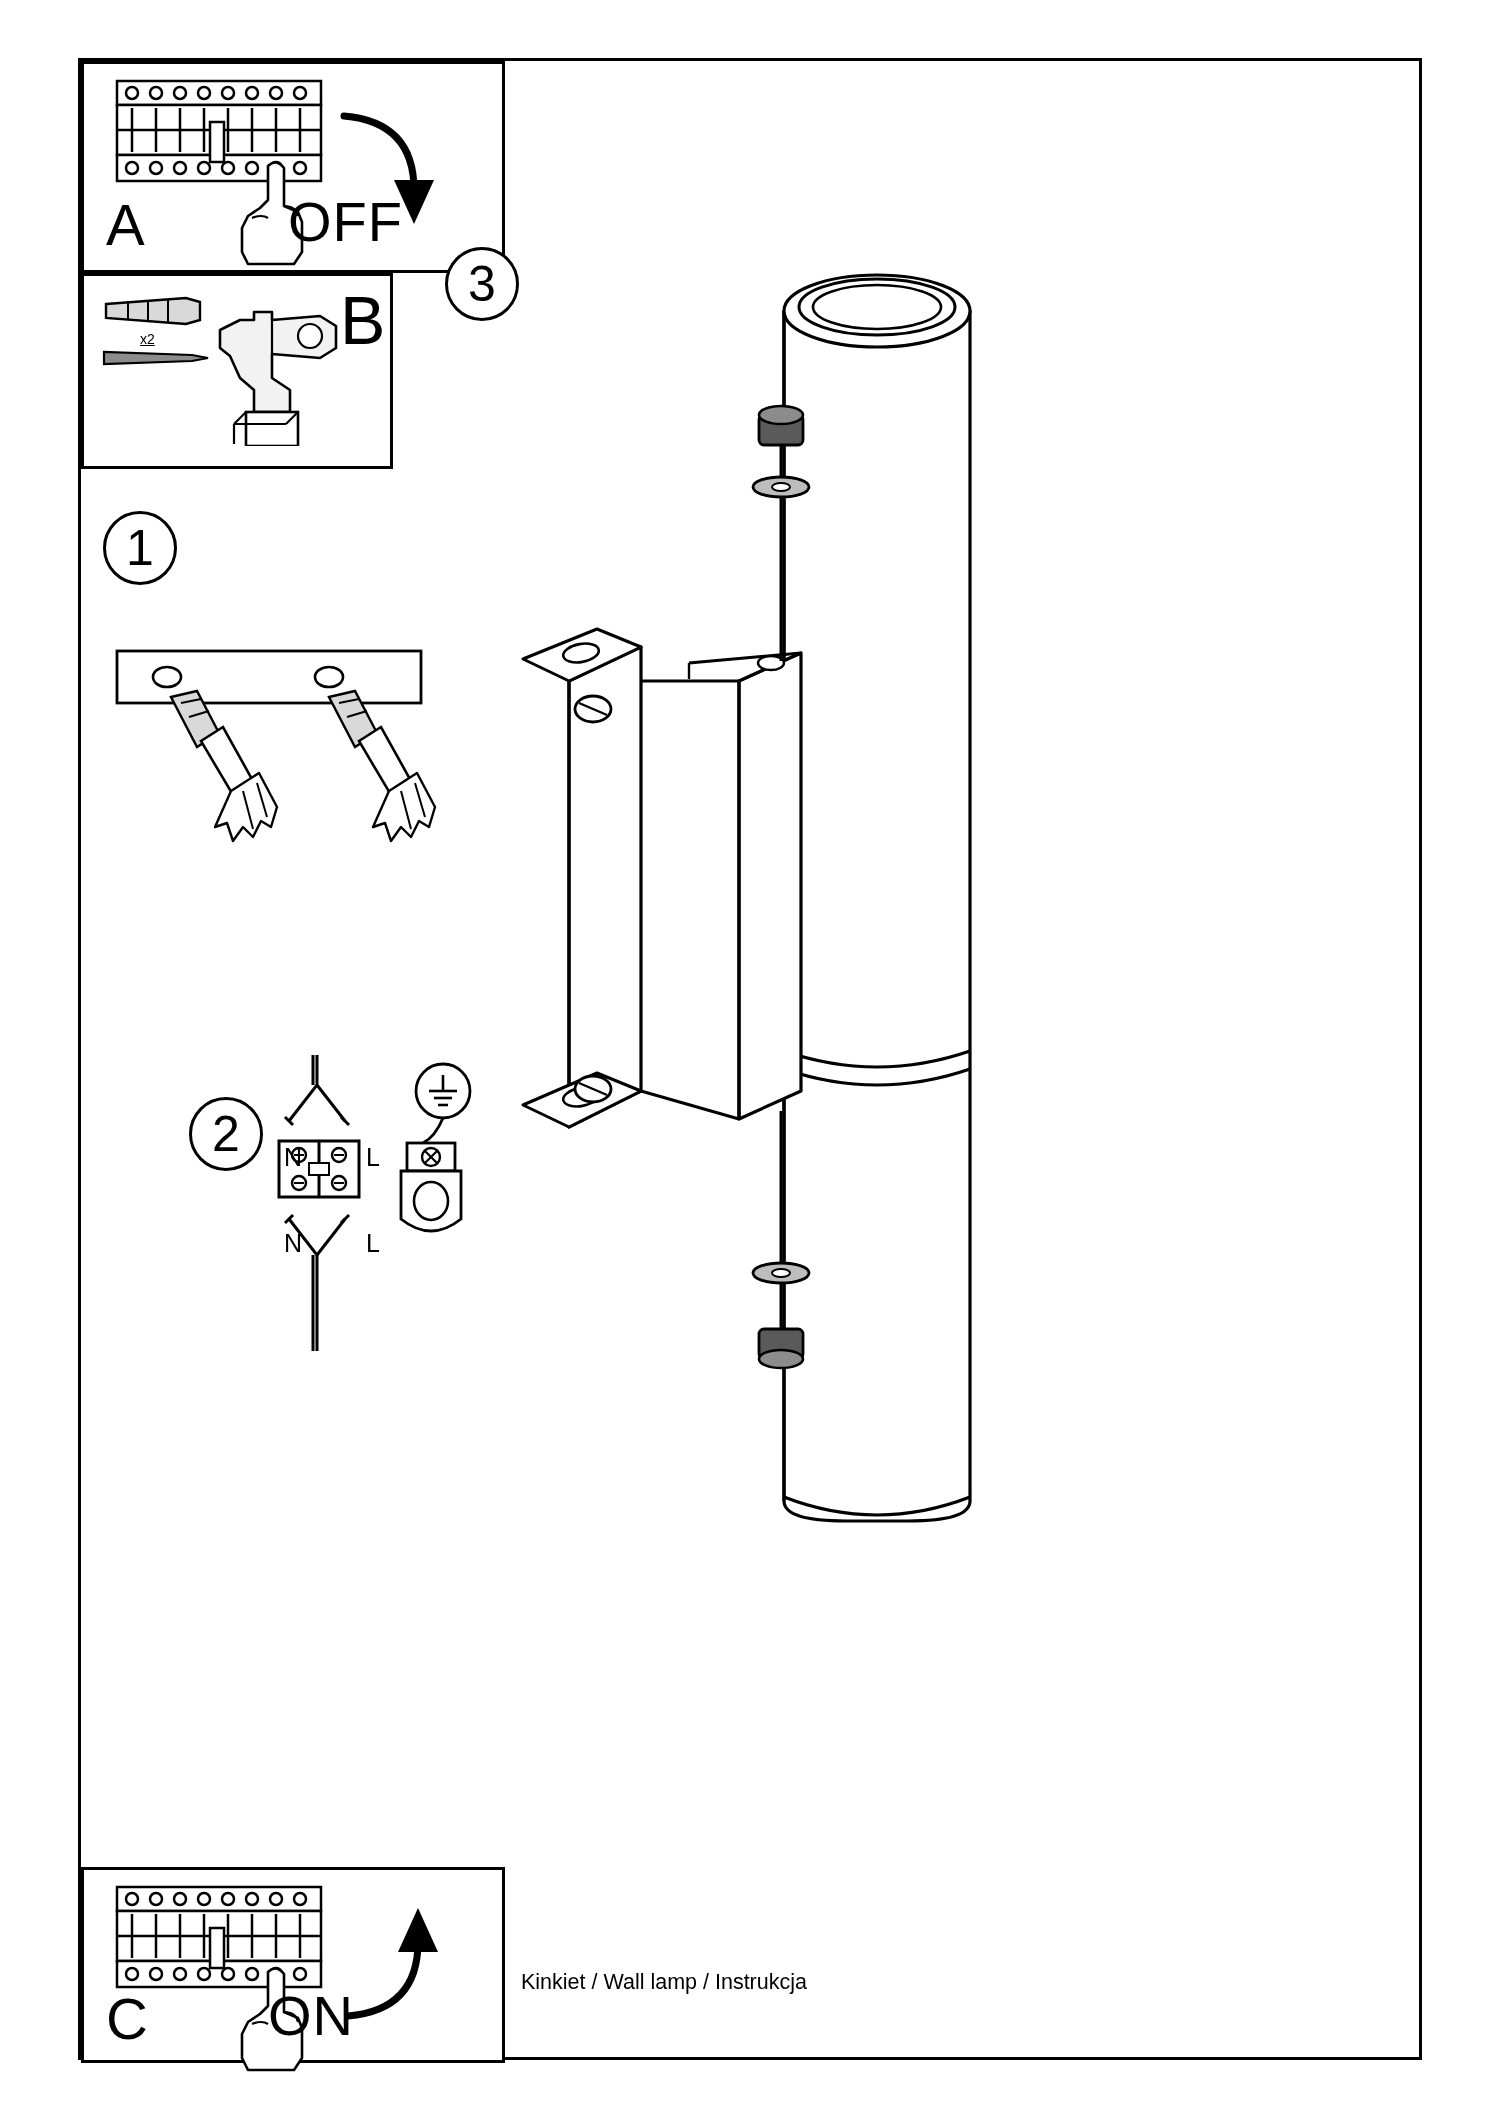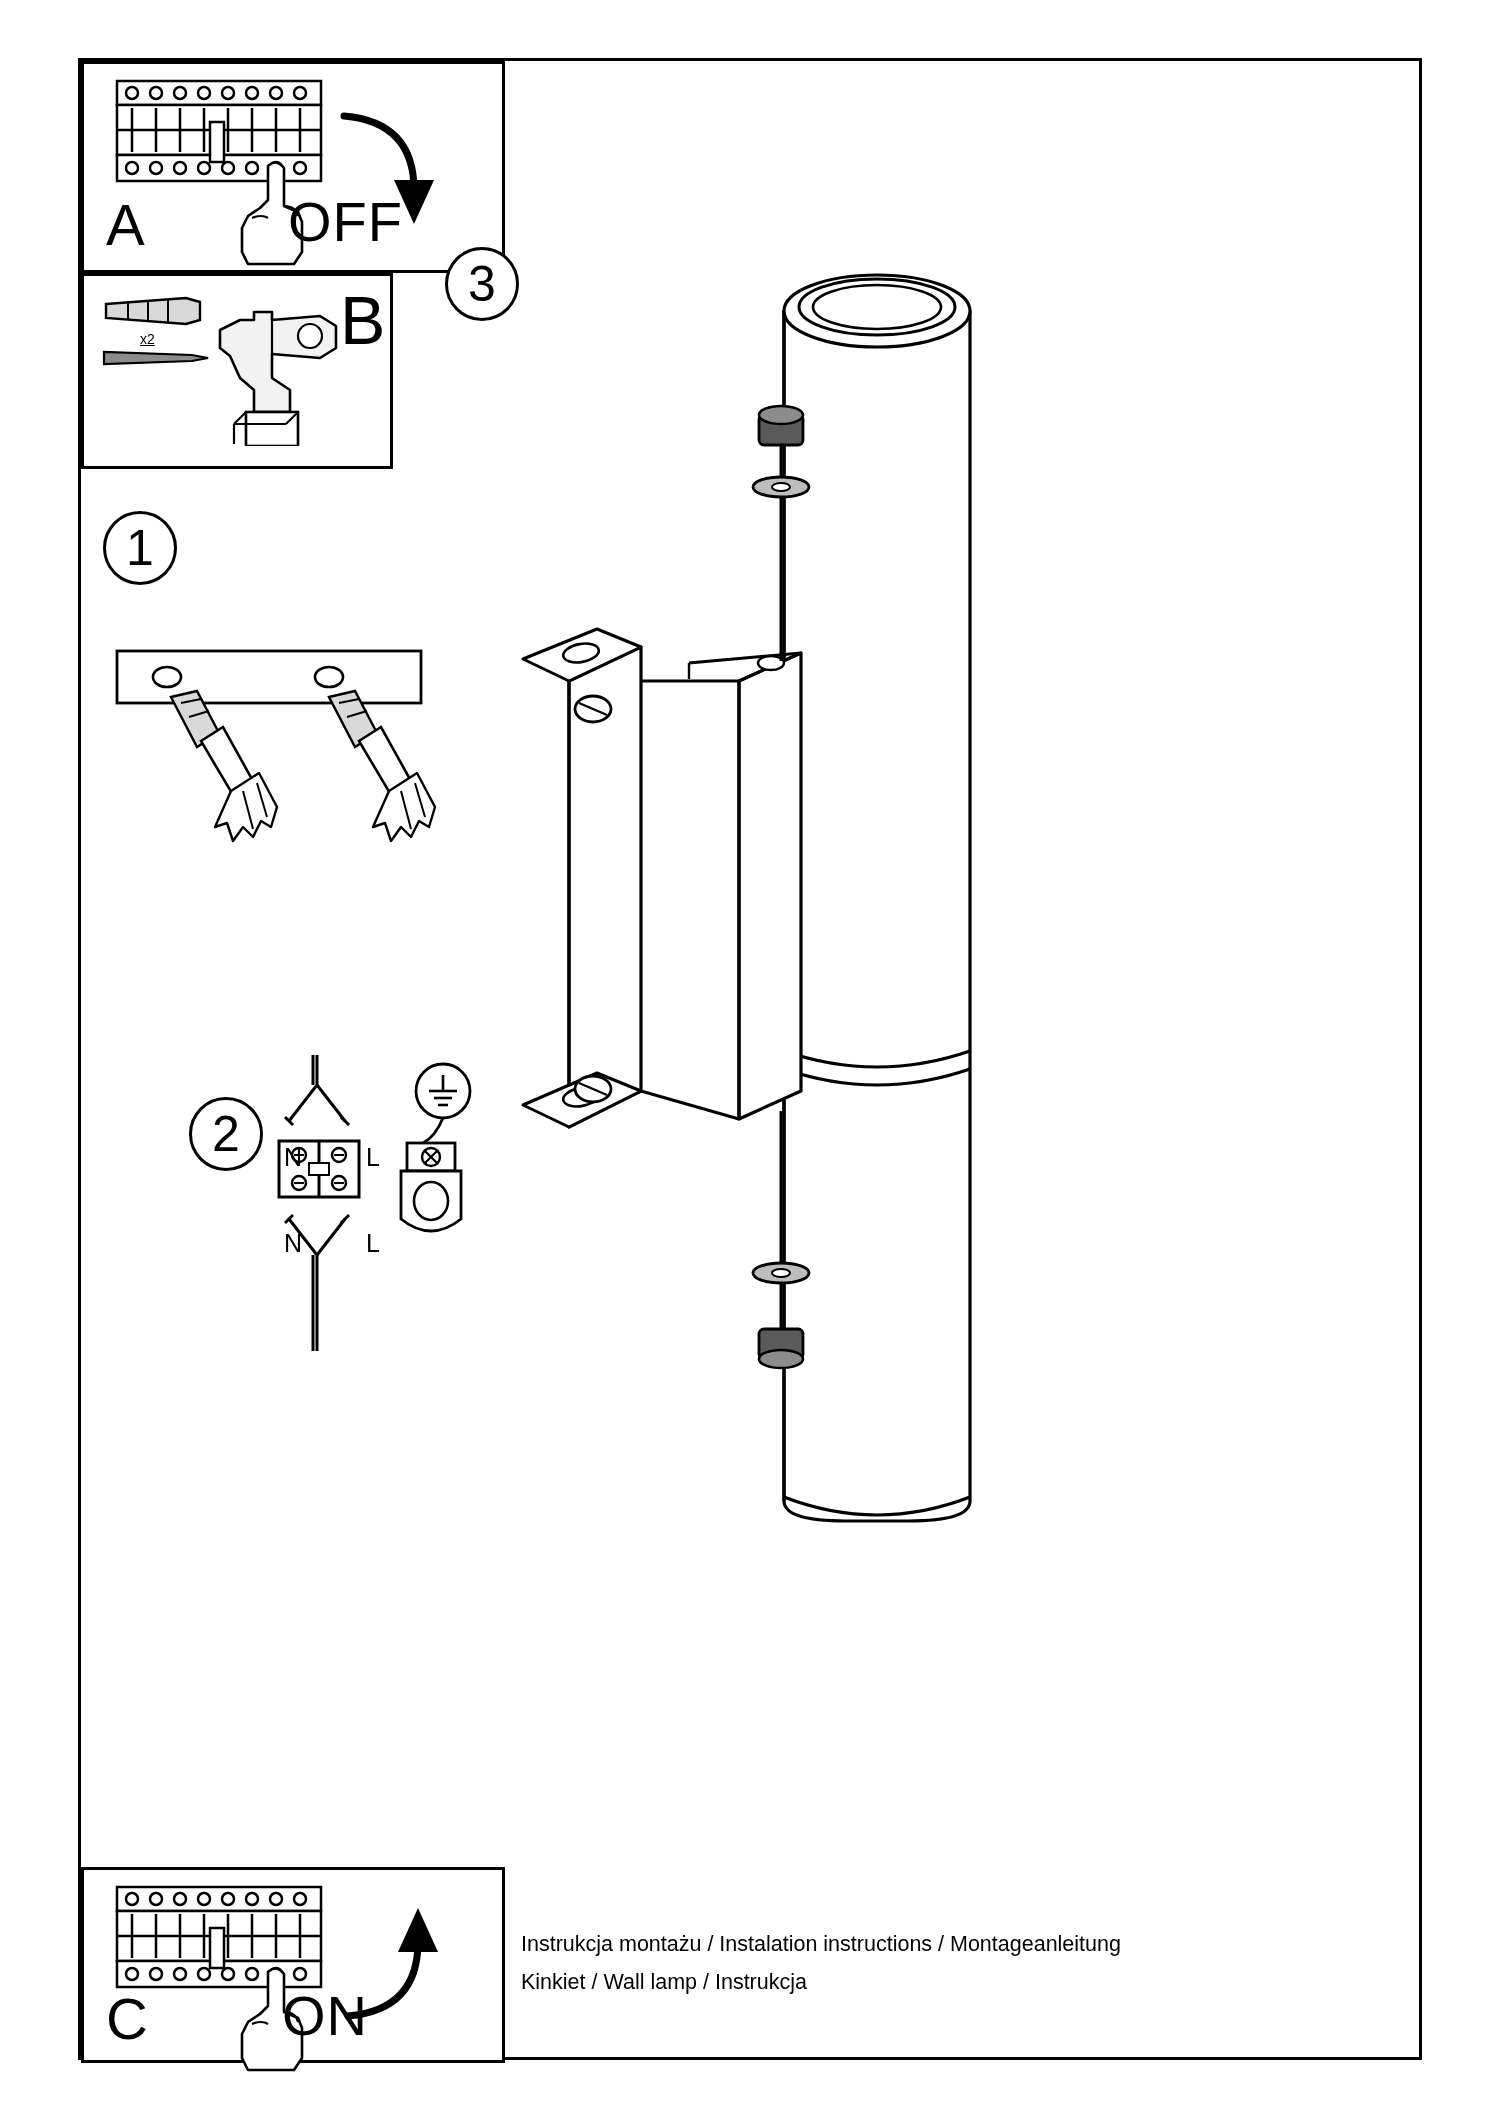--- a/index.html
+++ b/index.html
@@ -358,19 +358,18 @@
       <path d="M56 50 Q68 50 70 60" fill="none" stroke="#000" stroke-width="2.2"></path>
       <path d="M24 62 Q34 58 40 62" fill="none" stroke="#000" stroke-width="2.2"></path>
     </svg>
 
     <svg class="abs" style="left:248px; top:28px;" width="120" height="130" viewBox="0 0 120 130">
       <path d="M16 118 Q86 112 86 44" fill="none" stroke="#000" stroke-width="7" stroke-linecap="round"></path>
       <path d="M66 54 L86 10 L106 54 Z" fill="#000"></path>
     </svg>
 
     <div class="panel-letter" style="left:22px; top:120px;">C</div>
-    <div class="panel-word" style="left:198px; top:118px;">ON</div>
+    <div class="panel-word" style="left:184px; top:118px;">ON</div>
   </div>
 
-  <div class="caption" style="left:440px; top:1866px;">Instrukcja montażu / Instalation instructions / Montageanleitung</div>
   <div class="caption" style="left:440px; top:1904px;">Kinkiet  / Wall lamp / Instrukcja</div>
 
 </div>
 
 </body></html>

